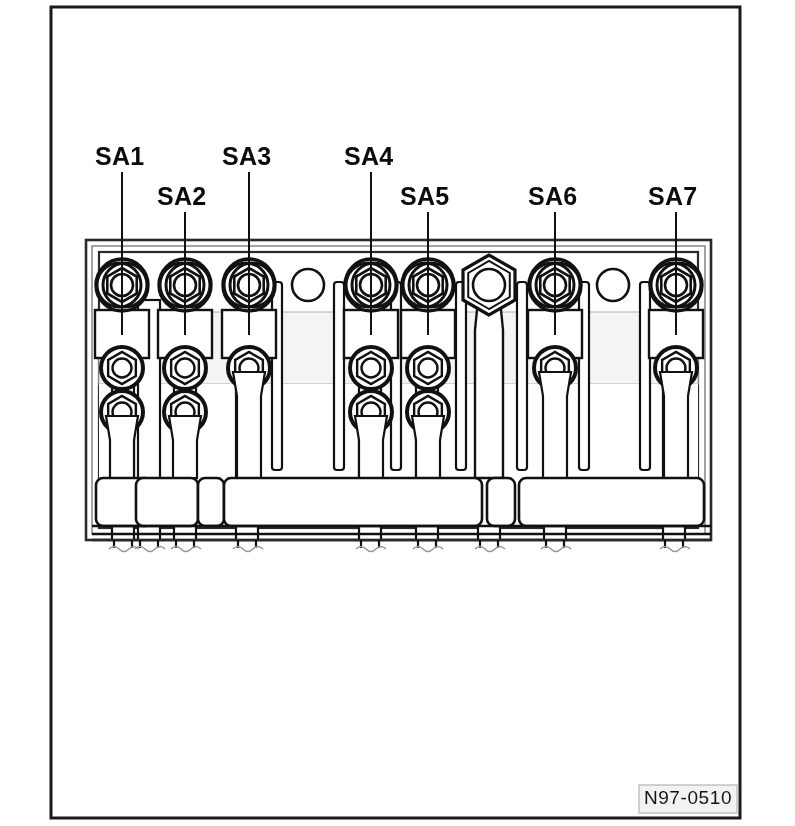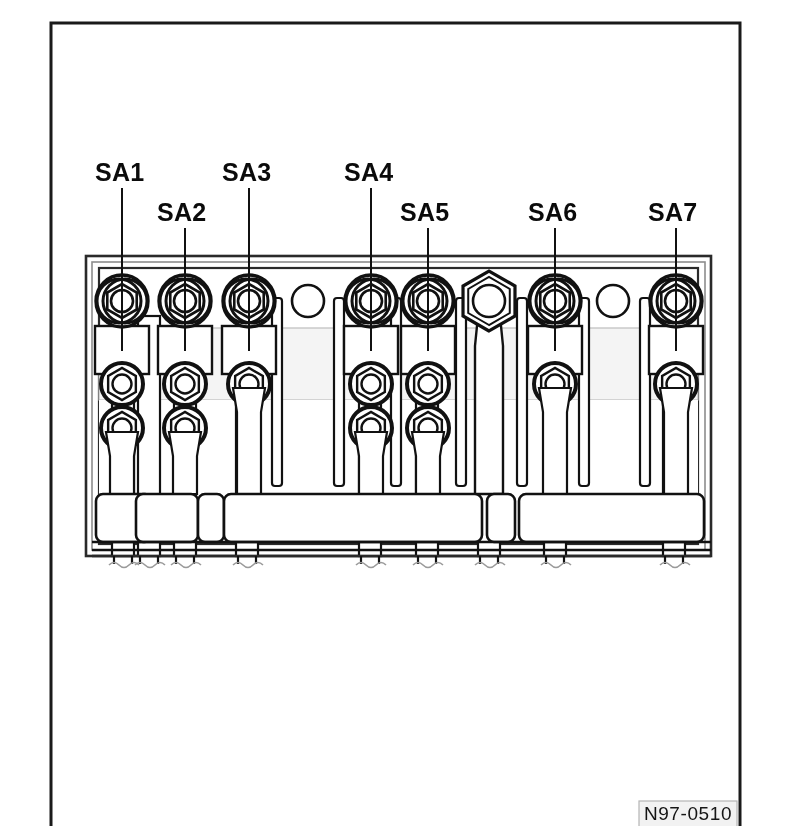--- a/index.html
+++ b/index.html
@@ -9,21 +9,21 @@
   }
   body {
     width: 795px;
     height: 826px;
     font-family: "Liberation Sans", sans-serif;
     position: relative;
     overflow: hidden;
   }
   #page {
     position: absolute;
-    left: 0; top: 16px;
+    left: 0; top: 0;
     width: 795px;
     height: 718px;
   }
   #figure-svg {
     position: absolute;
     left: 0;
     top: 0;
     width: 795px;
     height: 826px;
   }

